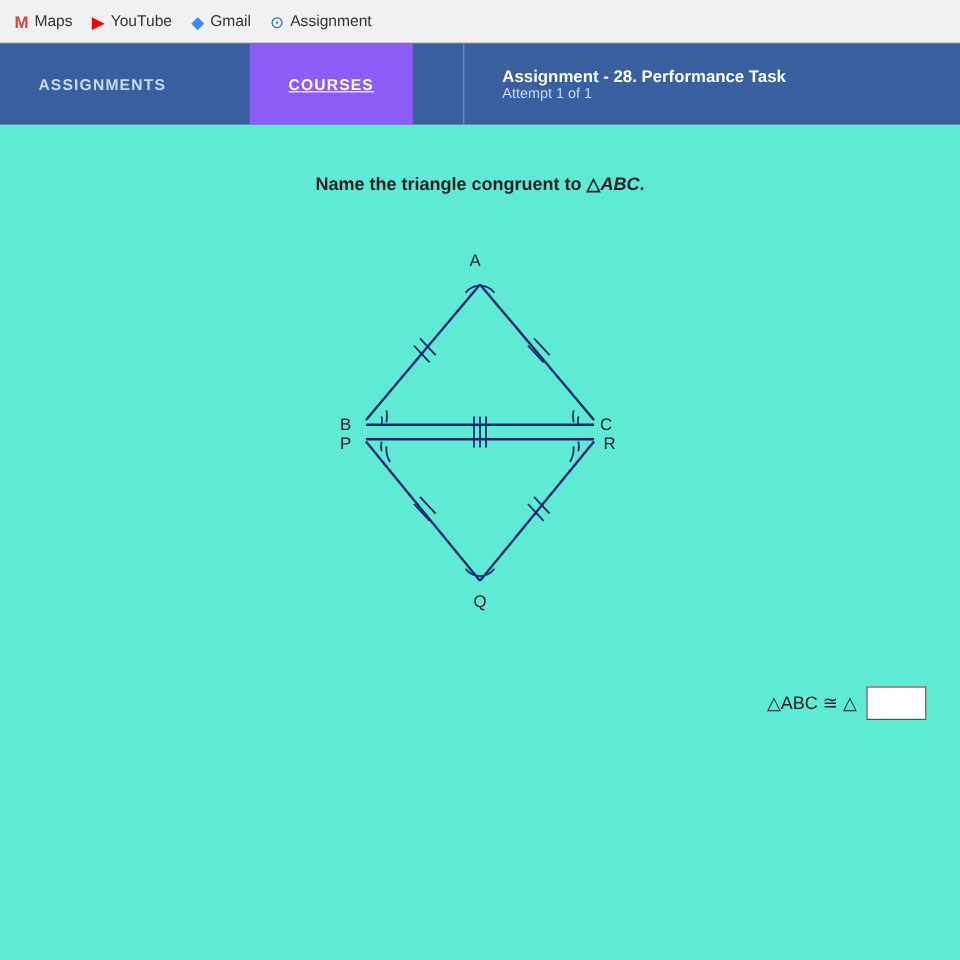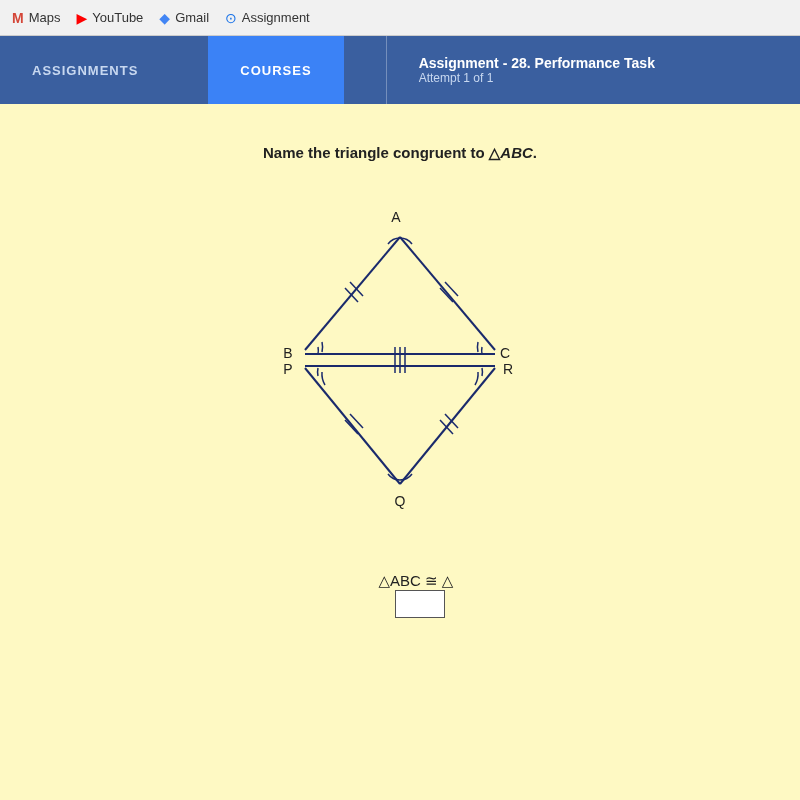--- a/index.html
+++ b/index.html
@@ -48,22 +48,23 @@
       justify-content: center;
       padding: 0 32px;
       color: #c8d8f0;
       font-size: 13px;
       font-weight: bold;
       letter-spacing: 1px;
       cursor: pointer;
       text-transform: uppercase;
     }
     .nav-tab.active {
-      background: #3b82f6;
+      background: #8b5cf6;
       color: white;
+      text-decoration: underline;
     }
     .assignment-info {
       display: flex;
       flex-direction: column;
       justify-content: center;
       padding: 0 32px;
       border-left: 1px solid rgba(255,255,255,0.3);
       margin-left: 4px;
     }
     .assignment-title {
@@ -71,21 +72,21 @@
       font-size: 14px;
       font-weight: bold;
     }
     .assignment-subtitle {
       color: #c8d8f0;
       font-size: 12px;
     }
 
     
     .main-content {
-      background: #fef9c3;
+      background: #5eead4;
       min-height: calc(800px - 36px - 68px);
       padding: 40px 28px;
       position: relative;
     }
 
     .question-text {
       font-size: 15px;
       font-weight: bold;
       color: #222;
       margin-bottom: 30px;
@@ -102,26 +103,25 @@
 
     svg.triangle-diagram {
       width: 320px;
       height: 340px;
     }
 
     
     .answer-area {
       display: flex;
       align-items: center;
-      justify-content: flex-start;
+      justify-content: flex-end;
       margin-top: 20px;
       padding-left: 40px;
       font-size: 16px;
       color: #222;
-      flex-direction: column;
     }
     .answer-label {
       font-size: 15px;
       margin-right: 8px;
     }
     .answer-input {
       border: 1px solid #555;
       width: 50px;
       height: 28px;
       font-size: 14px;

